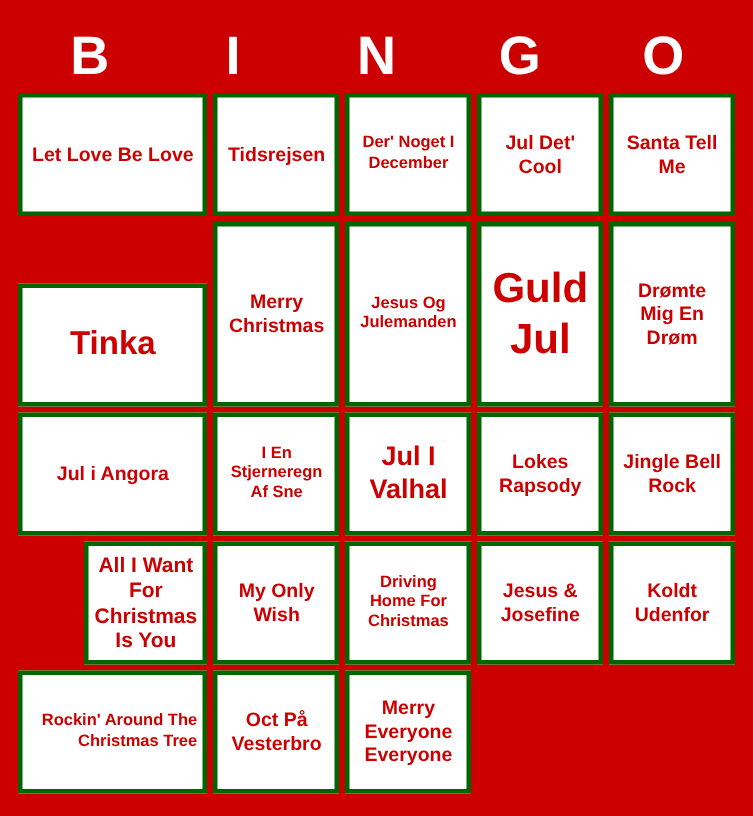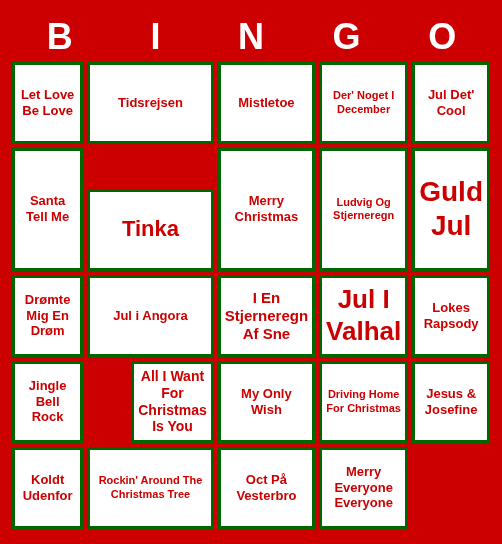--- a/index.html
+++ b/index.html
@@ -56,36 +56,35 @@
   <div class="bingo-header">
   <div class="bingo-letter">B</div>
       <div class="bingo-letter">I</div>
       <div class="bingo-letter">N</div>
       <div class="bingo-letter">G</div>
       <div class="bingo-letter">O</div>
     </div>
   <div class="bingo-grid">
   <div class="cell">Let Love Be Love</div>
       <div class="cell">Tidsrejsen</div>
-      <div class="cell">Mistletoe</div>
       <div class="cell" style="font-size: 11px;">Der' Noget I December</div>
       <div class="cell">Jul Det' Cool</div>
       <div class="cell">Santa Tell Me</div>
       <div class="cell" style="font-size: 22px; margin-top: 41px;">Tinka</div>
       <div class="cell">Merry Christmas</div>
-      <div class="cell" style="font-size: 11px;">Ludvig Og Stjerneregn</div>
+      <div class="cell" style="font-size: 11px;">Jesus Og Julemanden</div>
       <div class="cell" style="font-size: 28px;">Guld Jul</div>
       <div class="cell">Drømte Mig En Drøm</div>
       <div class="cell">Jul i Angora</div>
-      <div class="cell" style="font-size: 15px;">I En Stjerneregn Af Sne</div>
-      <div class="cell" style="font-size: 26px;">Jul I Valhal</div>
+      <div class="cell" style="font-size: 11px;">I En Stjerneregn Af Sne</div>
+      <div class="cell" style="font-size: 18px;">Jul I Valhal</div>
       <div class="cell">Lokes Rapsody</div>
       <div class="cell">Jingle Bell Rock</div>
       <div class="cell" style="font-size: 14px; margin-left: 44px;">All I Want For Christmas Is You</div>
       <div class="cell">My Only Wish</div>
       <div class="cell" style="font-size: 11px;">Driving Home For Christmas</div>
       <div class="cell">Jesus &amp; Josefine</div>
       <div class="cell">Koldt Udenfor</div>
-      <div class="cell" style="font-size: 11px;">Rockin' Around The Christmas Tree</div>
+      <div class="cell" style="font-size: 11px; text-align: right;">Rockin' Around The Christmas Tree</div>
       <div class="cell">Oct På Vesterbro</div>
       <div class="cell">Merry Everyone Everyone</div>
     </div>
 </div>
 
 </body></html>

